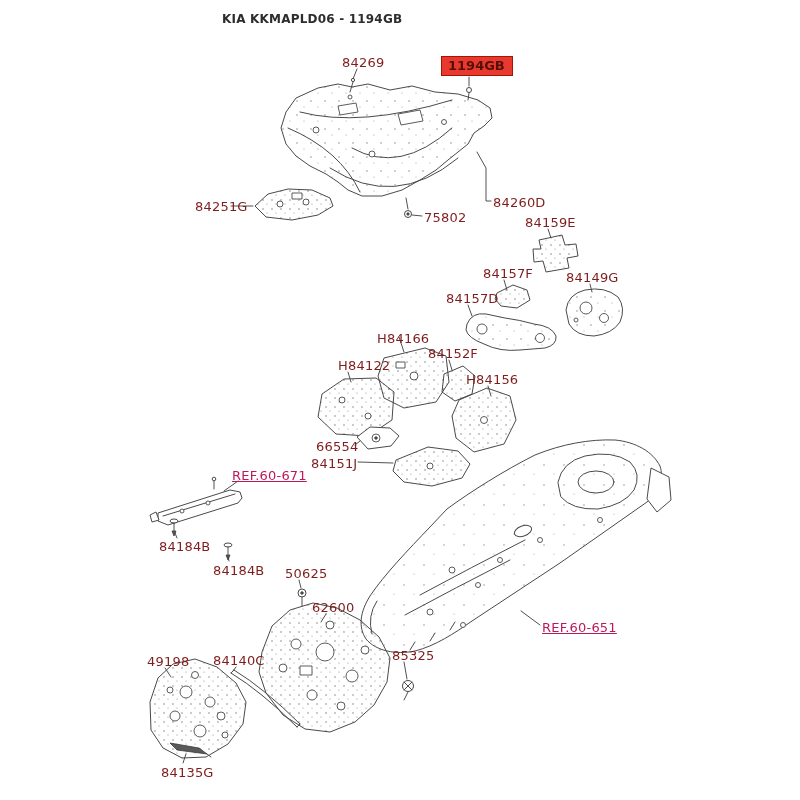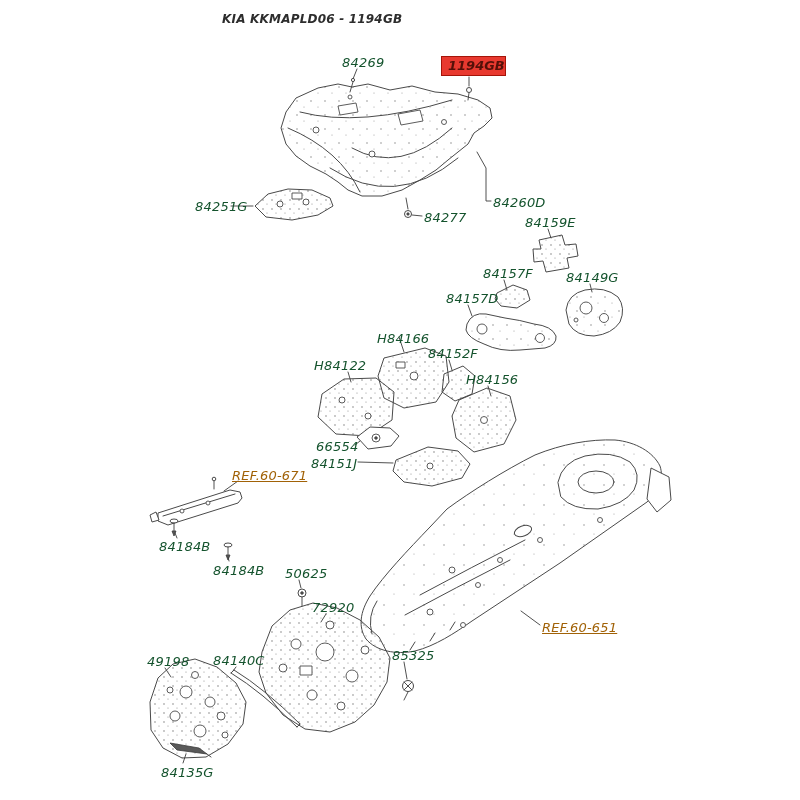--- a/index.html
+++ b/index.html
@@ -1,22 +1,22 @@
 <!DOCTYPE html>
 <html><head>
 <meta charset="utf-8">
 <style>
   * { margin:0; padding:0; box-sizing:border-box; }
   html,body { width:800px; height:800px; background:#ffffff; font-family:"DejaVu Sans", sans-serif; }
-  .canvas { position:relative; width:788px; height:800px; background:#ffffff; overflow:hidden;font-style:italic; }
+  .canvas { position:relative; width:788px; height:800px; background:#ffffff; overflow:hidden; }
   svg.art { position:absolute; left:0; top:0; }
   .hdr { position:absolute; left:222px; top:12px; font-size:12px; font-weight:bold; color:#2d2d2d; letter-spacing:0.2px; }
-  .lbl { position:absolute; font-size:13px; color:#14532d; white-space:nowrap; letter-spacing:0.2px; }
-  .ref { color:#a16207; text-decoration:underline; }
-  .hl { position:absolute; left:441px; top:56px; font-size:13px; font-weight:bold; padding:1px 0 2px 6px;
+  .lbl { position:absolute; font-size:13px; color:#7f1d1d; white-space:nowrap; letter-spacing:0.2px; }
+  .ref { color:#be185d; text-decoration:underline; }
+  .hl { position:absolute; left:441px; top:56px; font-size:13px; font-weight:bold; padding:1px 7px 2px 6px;
         background:#e8392f; border:1px solid #a51409; color:#551008; white-space:nowrap; }
   
   .s  { stroke:#4a4a4a; fill:none; stroke-width:1; stroke-linejoin:round; stroke-linecap:round; }
   .sf { stroke:#4a4a4a; fill:#ffffff; stroke-width:1; stroke-linejoin:round; }
   .pad  { stroke:#4a4a4a; fill:url(#dots);  stroke-width:1; stroke-linejoin:round; }
   .padl { stroke:#4a4a4a; fill:url(#dotsL); stroke-width:1; stroke-linejoin:round; }
   .padx { stroke:#4a4a4a; fill:url(#dotsX); stroke-width:1; stroke-linejoin:round; }
   .hole { stroke:#4a4a4a; fill:#ffffff; stroke-width:0.9; }
   .ld   { stroke:#3c3c3c; fill:none; stroke-width:0.9; stroke-linecap:round; }
   .dk   { stroke:#3a3a3a; fill:#5a5a5a; stroke-width:0.8; }
@@ -253,36 +253,36 @@
       <path class="sf" d="M651,468 L669,477 L671,500 L657,512 L647,499 Z"></path>
     </g>
   </svg>
 
   <div class="hdr">KIA KKMAPLD06 - 1194GB</div>
 
   <div class="hl">1194GB</div>
 
   <div class="lbl" style="left:342px;top:55px">84269</div>
   <div class="lbl" style="left:195px;top:199px">84251G</div>
-  <div class="lbl" style="left:424px;top:210px">84277</div>
+  <div class="lbl" style="left:424px;top:210px">75802</div>
   <div class="lbl" style="left:493px;top:195px">84260D</div>
   <div class="lbl" style="left:525px;top:215px">84159E</div>
   <div class="lbl" style="left:483px;top:266px">84157F</div>
   <div class="lbl" style="left:566px;top:270px">84149G</div>
   <div class="lbl" style="left:446px;top:291px">84157D</div>
   <div class="lbl" style="left:377px;top:331px">H84166</div>
   <div class="lbl" style="left:428px;top:346px">84152F</div>
-  <div class="lbl" style="left:314px;top:358px">H84122</div>
+  <div class="lbl" style="left:338px;top:358px">H84122</div>
   <div class="lbl" style="left:466px;top:372px">H84156</div>
   <div class="lbl" style="left:316px;top:439px">66554</div>
   <div class="lbl" style="left:311px;top:456px">84151J</div>
   <div class="lbl ref" style="left:232px;top:468px">REF.60-671</div>
   <div class="lbl" style="left:159px;top:539px">84184B</div>
   <div class="lbl" style="left:213px;top:563px">84184B</div>
   <div class="lbl" style="left:285px;top:566px">50625</div>
-  <div class="lbl" style="left:312px;top:600px">72920</div>
+  <div class="lbl" style="left:312px;top:600px">62600</div>
   <div class="lbl ref" style="left:542px;top:620px">REF.60-651</div>
   <div class="lbl" style="left:392px;top:648px">85325</div>
   <div class="lbl" style="left:147px;top:654px">49198</div>
   <div class="lbl" style="left:213px;top:653px">84140C</div>
   <div class="lbl" style="left:161px;top:765px">84135G</div>
 
 </div>
 
 </body></html>

